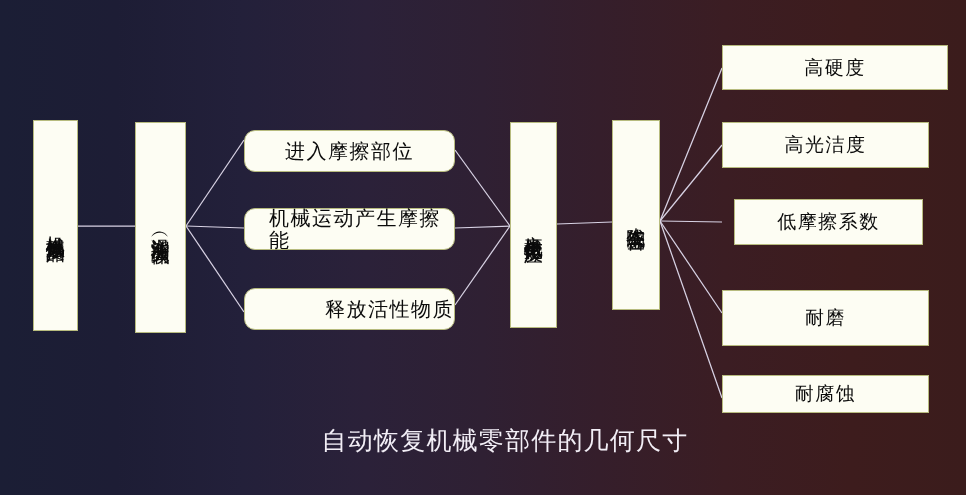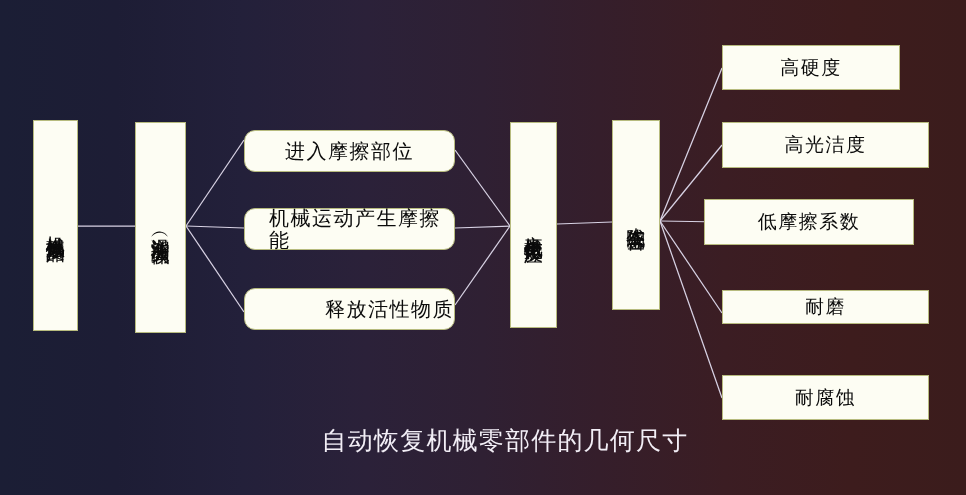--- a/index.html
+++ b/index.html
@@ -120,35 +120,35 @@
   </div>
 
   <div class="node vert" style="left:510px; top:122px; width:47px; height:206px;">
     <span>产生机械力化学反应</span>
   </div>
 
   <div class="node vert" style="left:612px; top:120px; width:48px; height:190px;">
     <span>生成陶瓷合金</span>
   </div>
 
-  <div class="node small" style="left:722px; top:45px; width:178px; height:45px;">
+  <div class="node small" style="left:722px; top:45px; width:226px; height:45px;">
     <span>高硬度</span>
   </div>
 
   <div class="node small" style="left:722px; top:122px; width:207px; height:46px;font-family:Liberation Serif, serif;">
     <span>高光洁度</span>
   </div>
 
-  <div class="node small" style="left:704px; top:199px; width:210px; height:46px;">
+  <div class="node small" style="left:734px; top:199px; width:189px; height:46px;">
     <span>低摩擦系数</span>
   </div>
 
-  <div class="node small" style="left:722px; top:290px; width:207px; height:34px;font-family:Liberation Serif, serif;">
+  <div class="node small" style="left:722px; top:290px; width:207px; height:56px;font-family:Liberation Serif, serif;">
     <span>耐磨</span>
   </div>
 
-  <div class="node small" style="left:722px; top:375px; width:207px; height:45px;">
+  <div class="node small" style="left:722px; top:375px; width:207px; height:38px;">
     <span>耐腐蚀</span>
   </div>
 
   <div id="caption">自动恢复机械零部件的几何尺寸</div>
 
 </div>
 
 </body></html>

